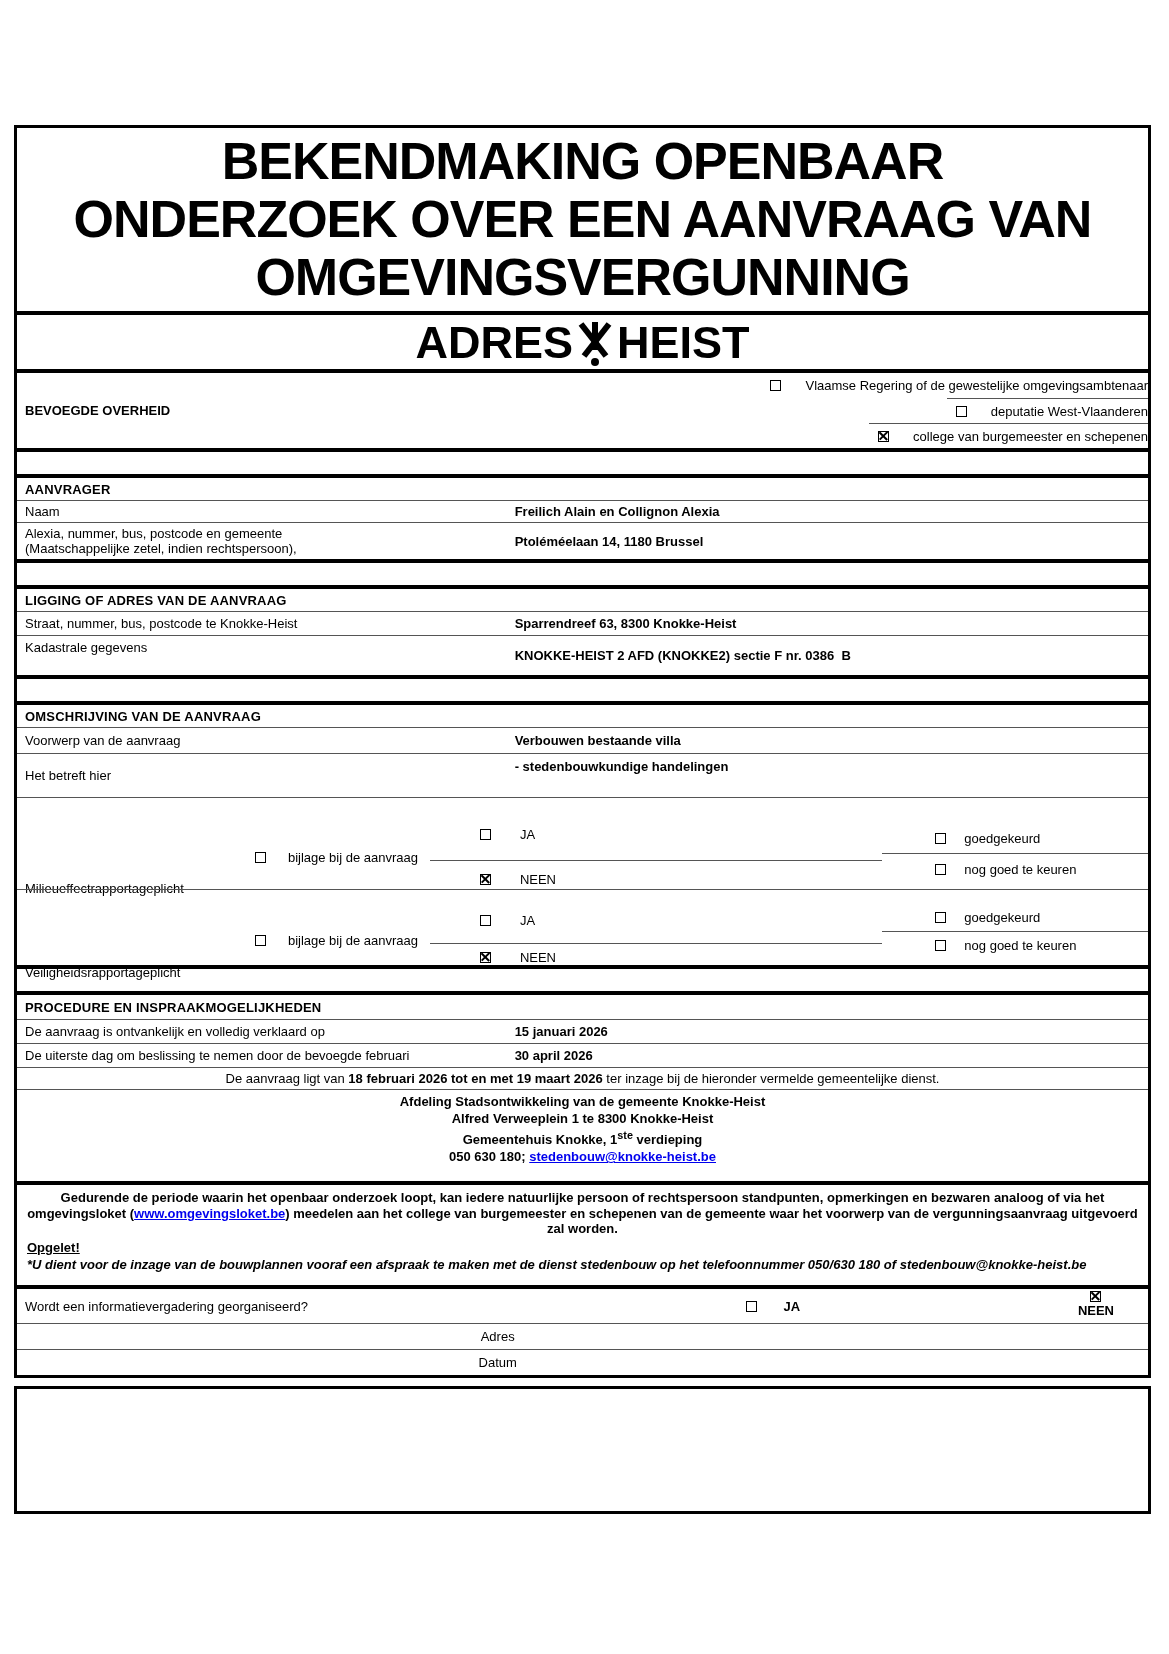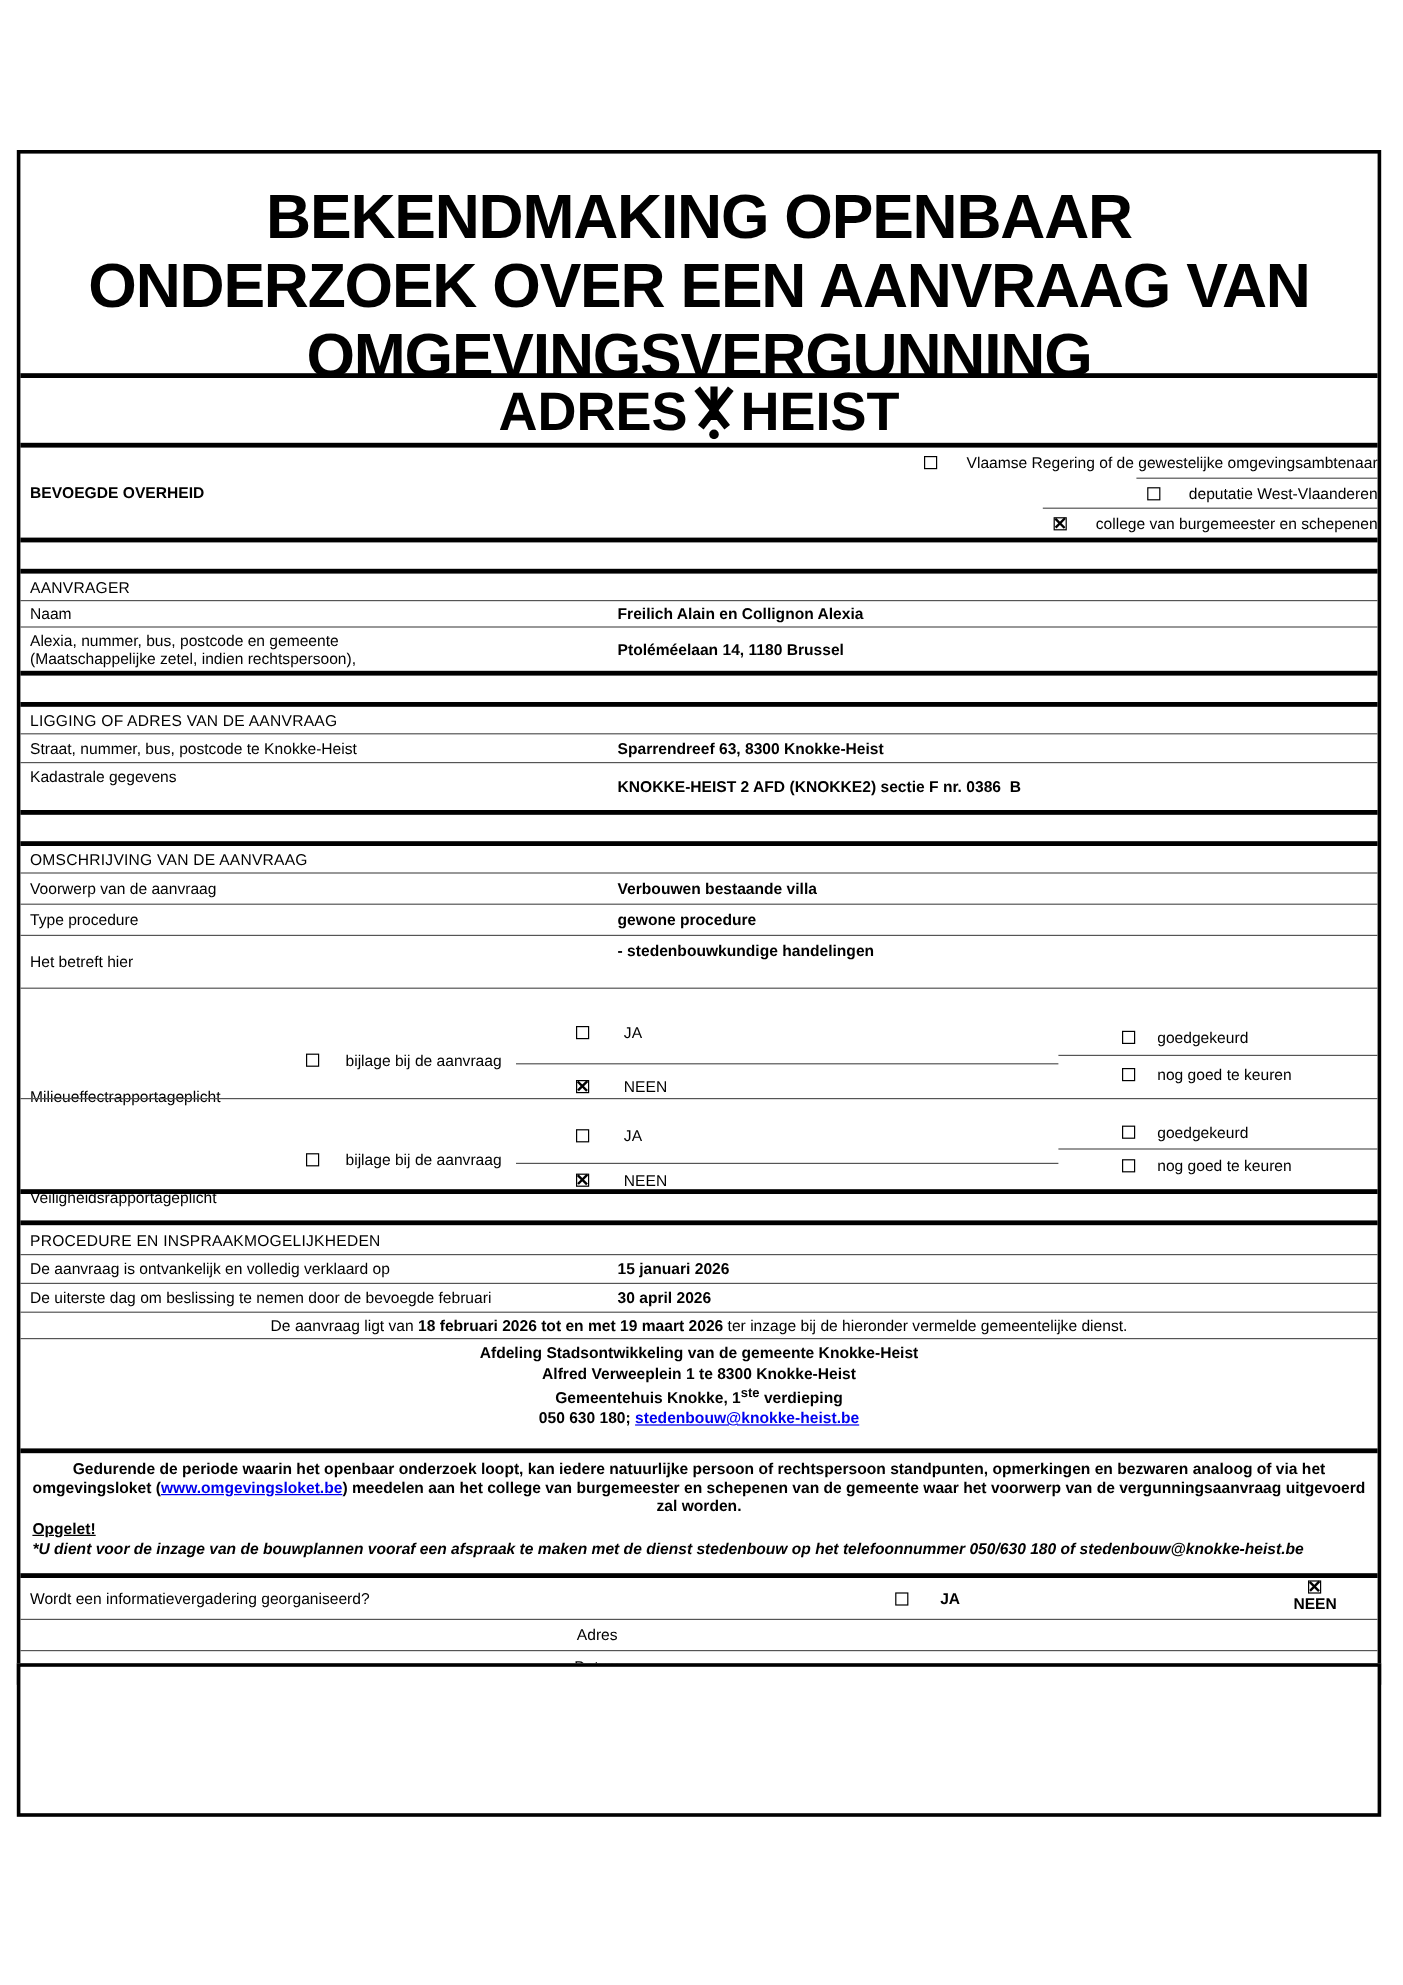--- a/index.html
+++ b/index.html
@@ -18,36 +18,36 @@
     border: 3px solid #000; background: #fff;
   }
   .doc2 {
     position: absolute; left: 14px; top: 1386px; width: 1137px; height: 128px;
     border: 3px solid #000; background: #fff;
   }
   .bar { height: 4px; background: #000; }
   .gap { height: 30px; border-top: 4px solid #000; border-bottom: 4px solid #000; }
 
   
-  .title-block { height: 183px; padding-top: 24px; text-align: center; }
+  .title-block { height: 183px; padding-top: 4px; text-align: center; }
   .title-line {
     font-size: 52px; line-height: 58px; font-weight: bold;
     letter-spacing: -1px; white-space: nowrap;
   }
   .logo-row { height: 54px; display: flex; align-items: center; justify-content: center; }
   .logo-text { font-size: 45px; font-weight: bold; letter-spacing: 0; line-height: 1; }
   .logo-mark { width: 40px; height: 46px; margin: 2px 2px 0 2px; flex: none; }
 
   
   .thin { border-top: 1px solid #555; }
   .frow { display: flex; width: 100%; position: relative; }
   .lcell { width: 44%; padding-left: 8px; display: flex; flex-direction: column; justify-content: center; font-size: 13px; }
   .vcell { flex: 1; display: flex; align-items: center; font-weight: bold; font-size: 13px; white-space: pre-wrap; }
   .vcell.top { align-items: flex-start; padding-top: 5px; }
-  .sec-header { height: 22px; display: flex; align-items: center; padding-left: 8px; font-size: 13px; font-weight: normal; letter-spacing: .2px; }
+  .sec-header { height: 22px; display: flex; align-items: center; padding-left: 8px; font-size: 13px; font-weight: bold; letter-spacing: .2px; }
 
   
   .cb { display: inline-block; width: 11px; height: 11px; border: 1.6px solid #000; position: relative; flex: none; background: #fff; }
   .cb.checked::before, .cb.checked::after {
     content: ""; position: absolute; left: -1px; top: 3.2px; width: 10.5px; height: 1.6px; background: #000;
   }
   .cb.checked::before { transform: rotate(45deg); }
   .cb.checked::after  { transform: rotate(-45deg); }
 
   
@@ -170,24 +170,20 @@
       <div class="vcell">KNOKKE-HEIST 2 AFD (KNOKKE2) sectie F nr. 0386  B</div>
     </div>
 
     <div class="gap"></div>
 
     <div class="sec-header">OMSCHRIJVING VAN DE AANVRAAG</div>
     <div class="frow thin" style="height:26px">
       <div class="lcell">Voorwerp van de aanvraag</div>
       <div class="vcell">Verbouwen bestaande villa</div>
     </div>
-    <div class="frow thin" style="height:26px">
-      <div class="lcell">Type procedure</div>
-      <div class="vcell">gewone procedure</div>
-    </div>
     <div class="frow thin" style="height:44px">
       <div class="lcell">Het betreft hier</div>
       <div class="vcell top">- stedenbouwkundige handelingen</div>
     </div>
 
     <div class="rap thin" style="height:92px">
       <div class="rap-left">
         <div class="rap-label">Milieueffectrapportageplicht</div>
         <div class="ja-group" style="top:28px">
           <span class="cb"></span>

